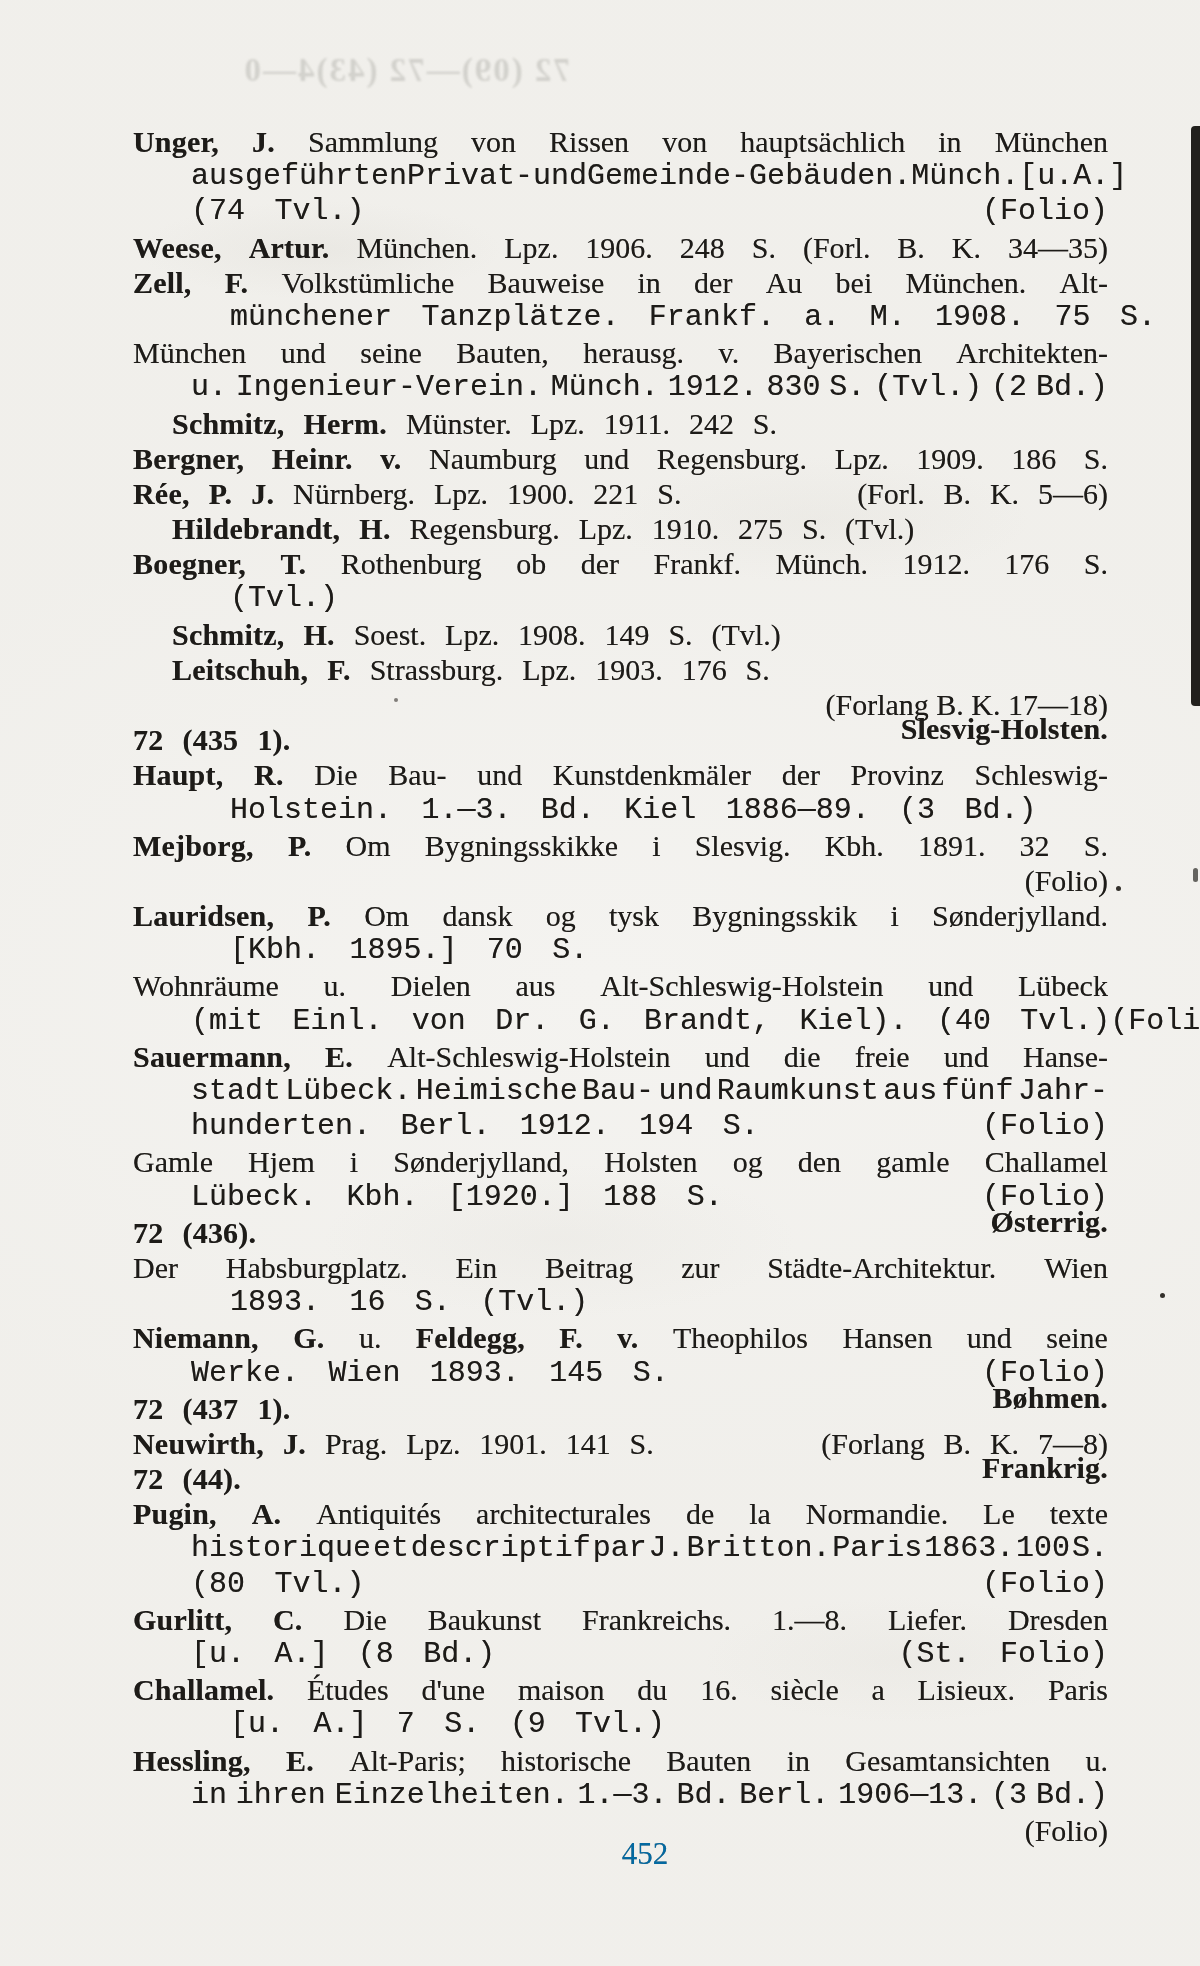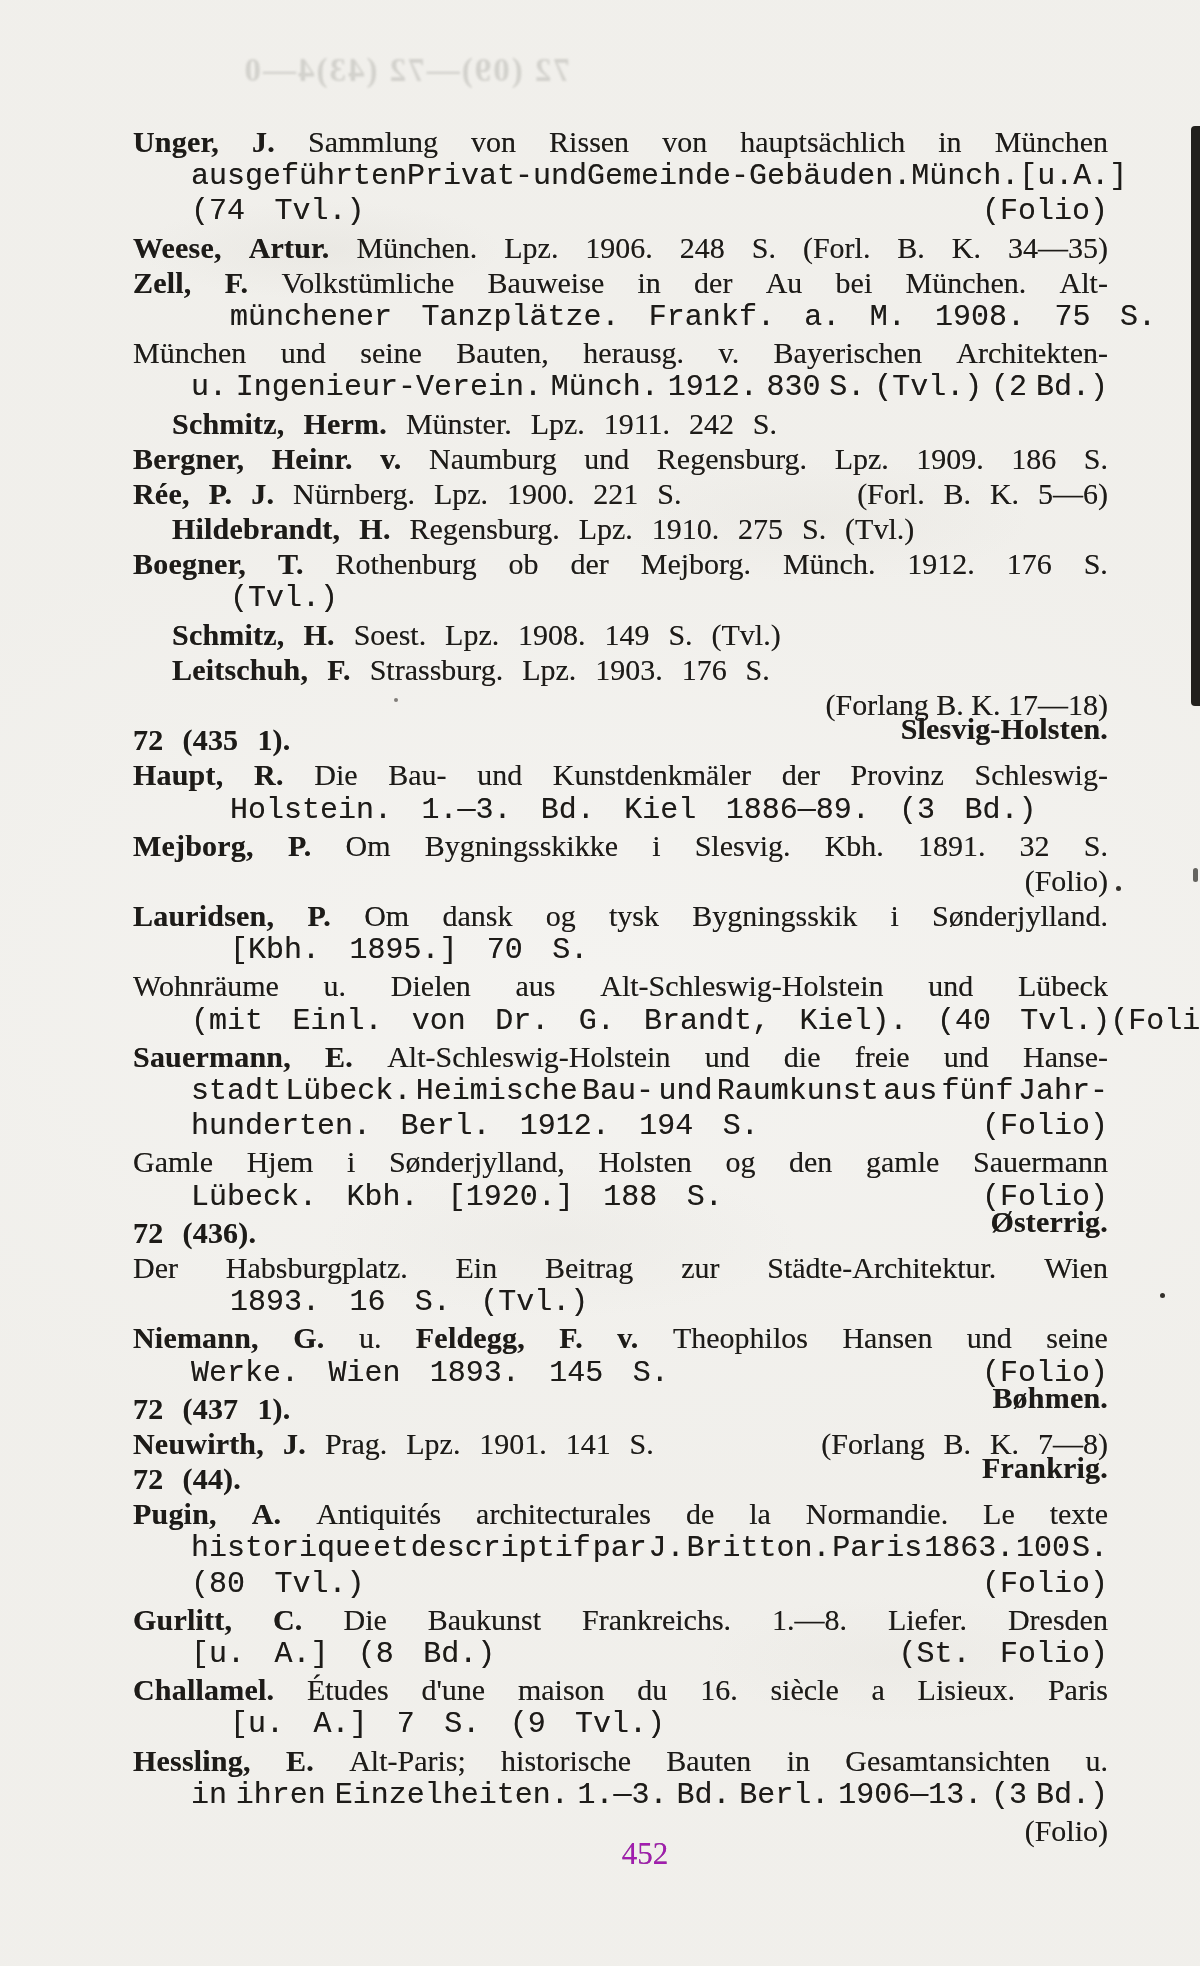--- a/index.html
+++ b/index.html
@@ -42,21 +42,21 @@
   .edge-bar2{
     position:absolute;right:2px;top:868px;width:5px;height:14px;
     background:rgba(40,38,34,0.7);border-radius:3px;
   }
   .speck{position:absolute;background:#33302b;border-radius:50%;}
   .sp1{left:1116px;top:886px;width:5px;height:5px;}
   .sp2{left:1160px;top:1293px;width:5px;height:5px;}
   .sp3{left:394px;top:698px;width:4px;height:4px;opacity:0.6;}
   .page-number{
     position:absolute;left:0;top:1836px;width:1200px;padding-left:90px;box-sizing:border-box;
-    text-align:center;font-size:31px;color:#a21caf;
+    text-align:center;font-size:31px;color:#0369a1;
     text-shadow:0 0 0.5px rgba(30,28,25,0.5);
   }
 </style>
 </head>
 <body>
 
 <div class="ghost">72 (09)—72 (43)4—0</div>
 
 <div class="content" id="content">
     <div class="line a-j">
@@ -147,21 +147,21 @@
       <span class="grp"><span class="b">Rée, P. J.</span> <span>Nürnberg. Lpz. 1900. 221 S.</span></span>
       <span class="grp"><span>(Forl. B. K. 5—6)</span></span>
     </div>
     <div class="line a-l"><span class="b">Hildebrandt, H.</span> <span>Regensburg. Lpz. 1910. 275 S. (Tvl.)</span></div>
     <div class="line a-j">
       <span class="b">Boegner,</span>
       <span class="b">T.</span>
       <span>Rothenburg</span>
       <span>ob</span>
       <span>der</span>
-      <span>Mejborg.</span>
+      <span>Frankf.</span>
       <span>Münch.</span>
       <span>1912.</span>
       <span>176</span>
       <span>S.</span>
     </div>
     <div class="line a-l ind"><span>(Tvl.)</span></div>
     <div class="line a-l"><span class="b">Schmitz, H.</span> <span>Soest. Lpz. 1908. 149 S. (Tvl.)</span></div>
     <div class="line a-l"><span class="b">Leitschuh, F.</span> <span>Strassburg. Lpz. 1903. 176 S.</span></div>
     <div class="line a-r"><span>(Forlang B. K. 17—18)</span></div>
     <div class="line a-s">
@@ -245,21 +245,21 @@
     </div>
     <div class="line a-j">
       <span>Gamle</span>
       <span>Hjem</span>
       <span>i</span>
       <span>Sønderjylland,</span>
       <span>Holsten</span>
       <span>og</span>
       <span>den</span>
       <span>gamle</span>
-      <span>Sauermann</span>
+      <span>Challamel</span>
     </div>
     <div class="line a-s ind">
       <span class="grp"><span>Lübeck. Kbh. [1920.] 188 S.</span></span>
       <span class="grp"><span>(Folio)</span></span>
     </div>
     <div class="line a-s">
       <span class="grp"><span class="b">72 (436).</span></span>
       <span class="grp raised"><span class="b">Østerrig.</span></span>
     </div>
     <div class="line a-j">

